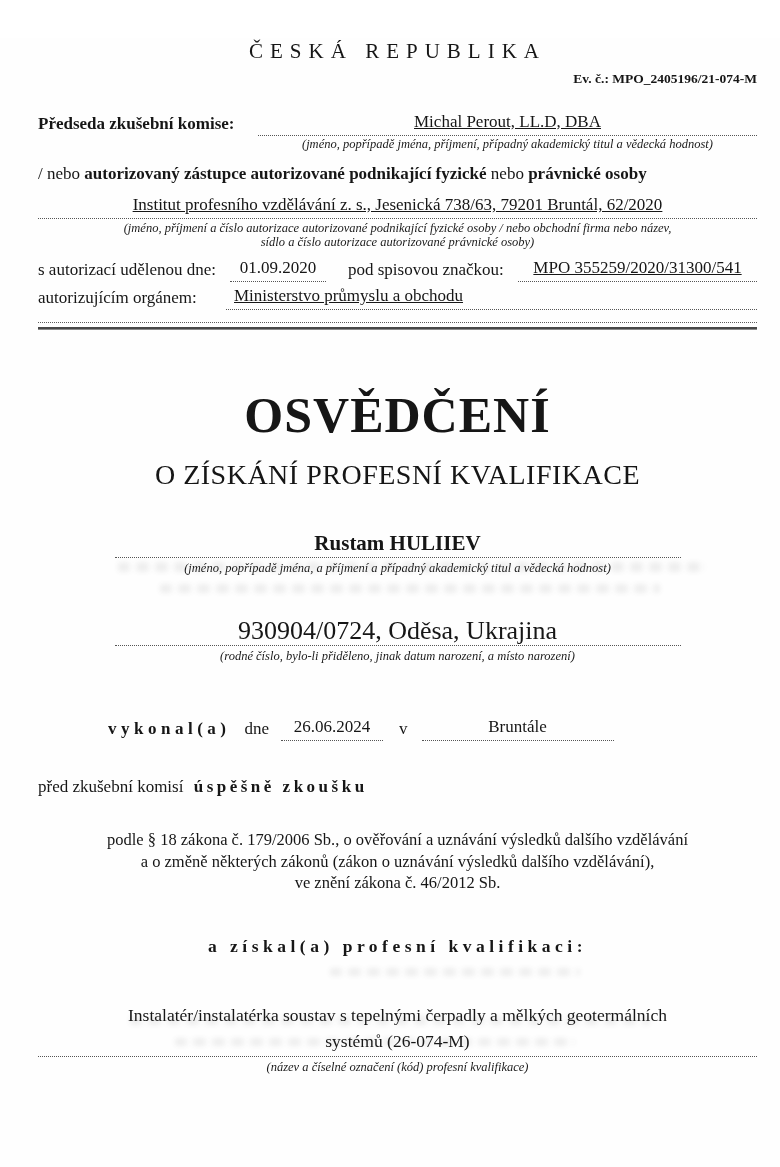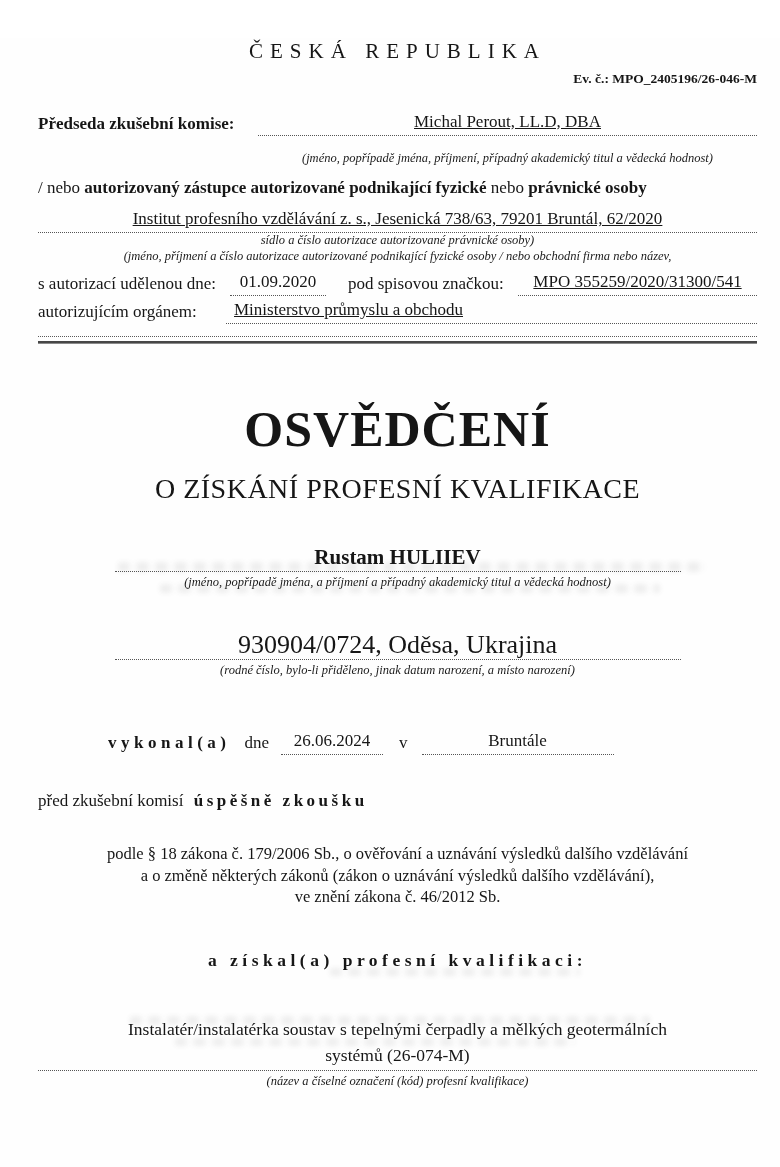--- a/index.html
+++ b/index.html
@@ -47,21 +47,21 @@
   .caption {
     font-style:italic;
     font-size:12.5px;
     line-height:15px;
     text-align:center;
     color:#1a1a1a;
   }
 
   .row1 { margin-top:22px; }
   .row1 .lbl { width:220px; flex:0 0 auto; }
-  .cap1 { margin-left:220px; margin-top:15px; }
+  .cap1 { margin-left:220px; margin-top:1px; }
 
   .row2 { margin-top:9px; }
   .row2 .lbl { width:338px; flex:0 0 auto; }
   .row2 .mid { width:122px; flex:0 0 auto; }
 
   .row3 { margin-top:10px; font-size:17px; line-height:23px; }
 
   .row4 { margin-top:8px; }
   .cap2 { margin-top:2px; line-height:14px; }
 
@@ -185,36 +185,36 @@
 
 <div class="page">
 
   <div class="ghost" style="top:524px;left:118px;width:588px;height:10px;"></div>
   <div class="ghost" style="top:546px;left:160px;width:500px;height:9px;"></div>
   <div class="ghost" style="top:930px;left:330px;width:250px;height:8px;"></div>
   <div class="ghost" style="top:978px;left:130px;width:520px;height:9px;"></div>
   <div class="ghost" style="top:1000px;left:175px;width:400px;height:8px;"></div>
 
   <div class="country">ČESKÁ REPUBLIKA</div>
-  <div class="ev">Ev. č.: MPO_2405196/26-046-M</div>
+  <div class="ev">Ev. č.: MPO_2405196/21-074-M</div>
 
   <div class="row row1">
     <div class="lbl b">Předseda zkušební komise:</div>
     <div class="fld grow">Michal Perout, LL.D, DBA</div>
   </div>
   <div class="caption cap1">(jméno, popřípadě jména, příjmení, případný akademický titul a vědecká hodnost)</div>
 
 
   <div class="row3"><span>/ nebo </span><b>autorizovaný zástupce autorizované podnikající fyzické</b><span> nebo </span><b>právnické osoby</b></div>
 
   <div class="row row4">
     <div class="fld grow">Institut profesního vzdělávání z. s., Jesenická 738/63, 79201 Bruntál, 62/2020</div>
   </div>
+  <div class="caption cap2">(jméno, příjmení a číslo autorizace autorizované podnikající fyzické osoby / nebo obchodní firma nebo název,</div>
   <div class="caption" style="line-height:14px;">sídlo a číslo autorizace autorizované právnické osoby)</div>
-  <div class="caption cap2">(jméno, příjmení a číslo autorizace autorizované podnikající fyzické osoby / nebo obchodní firma nebo název,</div>
 
   <div class="row row5">
     <div class="lbl1">s autorizací udělenou dne:</div>
     <div class="fld f1">01.09.2020</div>
     <div class="sp"></div>
     <div class="lbl2">pod spisovou značkou:</div>
     <div class="fld grow">MPO 355259/2020/31300/541</div>
   </div>
 
   <div class="row row6">

